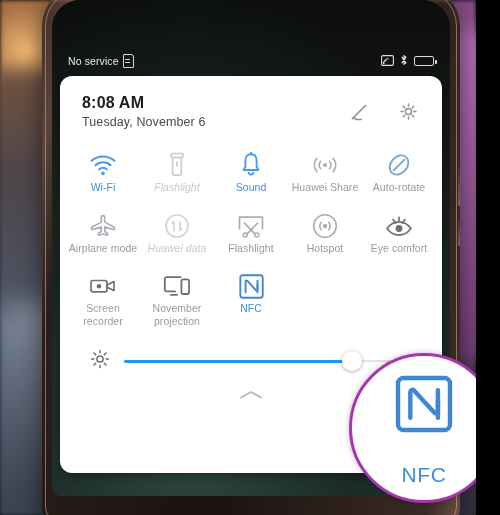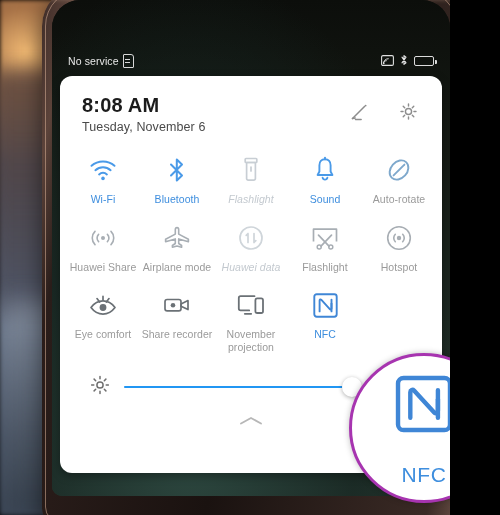--- a/index.html
+++ b/index.html
@@ -9,24 +9,23 @@
   }
   body {
     width: 500px;
     height: 515px;
     overflow: hidden;
     font-family: "Liberation Sans", sans-serif;
   }
 
   #scene {
     position: relative;
-    width: 428px;
+    width: 476px;
     height: 515px;
     overflow: hidden;
-    padding-left: 22px;
   }
 
   
   .bg-base {
     position: absolute;
     inset: 0;
     background:
       radial-gradient(circle at 6% 10%, rgba(255,196,120,0.95) 0%, rgba(224,150,80,0.55) 7%, rgba(0,0,0,0) 18%),
       radial-gradient(ellipse at 58% 2%, rgba(255,228,175,0.9) 0%, rgba(190,140,90,0.25) 12%, rgba(0,0,0,0) 26%),
       radial-gradient(ellipse at 92% 22%, rgba(173,98,170,0.95) 0%, rgba(138,72,140,0.85) 22%, rgba(72,38,74,0.35) 45%, rgba(0,0,0,0) 66%),
@@ -196,21 +195,21 @@
     overflow: hidden;
   }
 
   .qs-header {
     display: flex;
     align-items: flex-start;
     justify-content: space-between;
     padding: 18px 22px 0 22px;
   }
   .qs-time {
-    font-size: 20px;
+    font-size: 16px;
     font-weight: bold;
     color: #1c1c1c;
     line-height: 1.15;
     letter-spacing: 0.2px;
   }
   .qs-date {
     font-size: 12.5px;
     color: #4a4a4a;
     margin-top: 3px;
     letter-spacing: 0.1px;
@@ -238,21 +237,20 @@
     padding: 10px 1px 6px 1px;
     cursor: pointer;
   }
   .tile-icon {
     height: 32px;
     display: flex;
     align-items: center;
     justify-content: center;
   }
   .tile-label {
-    margin-top: 7px;
     font-size: 10.5px;
     line-height: 12.5px;
     text-align: center;
     letter-spacing: 0.05px;
     max-width: 72px;
   }
   .on  .tile-label { color: #3e8ede; }
   .off .tile-label { color: #9a9a9a; }
   .dim .tile-label { color: #c3c9cf; font-style: italic; }
 
@@ -407,28 +405,20 @@
               <svg width="28" height="24" viewBox="0 0 28 24" fill="none">
                 <path d="M2.5 7.8C5.6 5 9.6 3.4 14 3.4s8.4 1.6 11.5 4.4" stroke="#4a9ae8" stroke-width="2" stroke-linecap="round"></path>
                 <path d="M6.4 12.2C8.5 10.3 11.1 9.2 14 9.2s5.5 1.1 7.6 3" stroke="#4a9ae8" stroke-width="2" stroke-linecap="round"></path>
                 <path d="M10.1 16.4c1.1-1 2.4-1.6 3.9-1.6s2.8.6 3.9 1.6" stroke="#4a9ae8" stroke-width="2" stroke-linecap="round"></path>
                 <circle cx="14" cy="20.4" r="1.8" fill="#4a9ae8"></circle>
               </svg>
             </div>
             <div class="tile-label">Wi-Fi</div>
           </div>
 
-          <div class="tile on">
-            <div class="tile-icon">
-              <svg width="22" height="28" viewBox="0 0 22 28" fill="none">
-                <path d="M5 8.5 16 19.5 10.8 24.5V3.5L16 8.5 5 19.5" stroke="#4a9ae8" stroke-width="2" stroke-linejoin="round" stroke-linecap="round" fill="none"></path>
-              </svg>
-            </div>
-            <div class="tile-label">Bluetooth</div>
-          </div>
 
           <div class="tile dim">
             <div class="tile-icon">
               <svg width="18" height="28" viewBox="0 0 18 28" fill="none">
                 <rect x="3.2" y="2.5" width="11.6" height="4" rx="0.8" stroke="#c8ced4" stroke-width="1.7"></rect>
                 <path d="M4.6 6.5h8.8v16a1.6 1.6 0 0 1-1.6 1.6H6.2a1.6 1.6 0 0 1-1.6-1.6z" stroke="#c8ced4" stroke-width="1.7" stroke-linejoin="round"></path>
                 <path d="M9 11v4" stroke="#c8ced4" stroke-width="1.7" stroke-linecap="round"></path>
               </svg>
             </div>
             <div class="tile-label">Flashlight</div>
@@ -440,37 +430,37 @@
                 <path d="M12 3.2c-3.6 0-5.6 2.6-5.6 6v6.3L4.6 19h14.8l-1.8-3.5V9.2c0-3.4-2-6-5.6-6z" stroke="#4a9ae8" stroke-width="1.9" stroke-linejoin="round" fill="none"></path>
                 <path d="M12 1.6v1.6" stroke="#4a9ae8" stroke-width="1.9" stroke-linecap="round"></path>
                 <path d="M9.6 21.6c.3 1.3 1.3 2 2.4 2s2.1-.7 2.4-2" stroke="#4a9ae8" stroke-width="1.9" stroke-linecap="round" fill="none"></path>
               </svg>
             </div>
             <div class="tile-label">Sound</div>
           </div>
 
           <div class="tile off">
             <div class="tile-icon">
-              <svg width="28" height="28" viewBox="0 0 28 28" fill="none">
-                <ellipse cx="14" cy="14" rx="8.2" ry="10.6" transform="rotate(42 14 14)" stroke="#7ea8cc" stroke-width="1.9"></ellipse>
-                <path d="M8.6 19.4 19.4 8.6" stroke="#7ea8cc" stroke-width="1.9" stroke-linecap="round"></path>
-              </svg>
-            </div>
-            <div class="tile-label">Auto-rotate</div>
-          </div>
-
-          <div class="tile off">
-            <div class="tile-icon">
               <svg width="30" height="24" viewBox="0 0 30 24" fill="none">
                 <circle cx="15" cy="12" r="2" fill="#a8aeb4"></circle>
                 <path d="M10.6 8.4a5 5 0 0 0 0 7.2M19.4 8.4a5 5 0 0 1 0 7.2" stroke="#a8aeb4" stroke-width="1.6" stroke-linecap="round" fill="none"></path>
                 <path d="M7 5.4a9.3 9.3 0 0 0 0 13.2M23 5.4a9.3 9.3 0 0 1 0 13.2" stroke="#a8aeb4" stroke-width="1.6" stroke-linecap="round" fill="none"></path>
               </svg>
             </div>
             <div class="tile-label">Huawei Share</div>
+          </div>
+
+          <div class="tile off">
+            <div class="tile-icon">
+              <svg width="28" height="28" viewBox="0 0 28 28" fill="none">
+                <ellipse cx="14" cy="14" rx="8.2" ry="10.6" transform="rotate(42 14 14)" stroke="#7ea8cc" stroke-width="1.9"></ellipse>
+                <path d="M8.6 19.4 19.4 8.6" stroke="#7ea8cc" stroke-width="1.9" stroke-linecap="round"></path>
+              </svg>
+            </div>
+            <div class="tile-label">Auto-rotate</div>
           </div>
 
           <div class="tile off">
             <div class="tile-icon">
               <svg width="28" height="26" viewBox="0 0 28 26" fill="none">
                 <path d="M14 2.6c-1.1 0-1.7 1-1.7 2.2v4.3L2.6 14.2v2.6l9.7-2.9v4.6l-2.9 2v1.8l4.6-1.3 4.6 1.3v-1.8l-2.9-2v-4.6l9.7 2.9v-2.6l-9.7-5.1V4.8c0-1.2-.6-2.2-1.7-2.2z" stroke="#a8aeb4" stroke-width="1.6" stroke-linejoin="round" fill="none"></path>
               </svg>
             </div>
             <div class="tile-label">Airplane mode</div>
           </div>
@@ -522,21 +512,21 @@
           </div>
 
           <div class="tile off">
             <div class="tile-icon">
               <svg width="30" height="22" viewBox="0 0 30 22" fill="none">
                 <rect x="3" y="5.5" width="16" height="11.4" rx="2.2" stroke="#6b7176" stroke-width="1.7"></rect>
                 <path d="M19 10l7-3.4v9L19 12.2z" stroke="#6b7176" stroke-width="1.7" stroke-linejoin="round" fill="none"></path>
                 <circle cx="11" cy="11.2" r="2.3" fill="#6b7176"></circle>
               </svg>
             </div>
-            <div class="tile-label">Share recorder</div>
+            <div class="tile-label">Screen recorder</div>
           </div>
 
           <div class="tile off">
             <div class="tile-icon">
               <svg width="30" height="26" viewBox="0 0 30 26" fill="none">
                 <path d="M18.5 4.2H4.6a1.8 1.8 0 0 0-1.8 1.8v10.6c0 1 .8 1.8 1.8 1.8h8.6" stroke="#6b7176" stroke-width="1.8" stroke-linecap="round" stroke-linejoin="round" fill="none"></path>
                 <path d="M8.8 21.8h6.4" stroke="#6b7176" stroke-width="1.8" stroke-linecap="round"></path>
                 <rect x="19.4" y="6.4" width="7.6" height="14.6" rx="1.8" stroke="#6b7176" stroke-width="1.8"></rect>
               </svg>
             </div>

